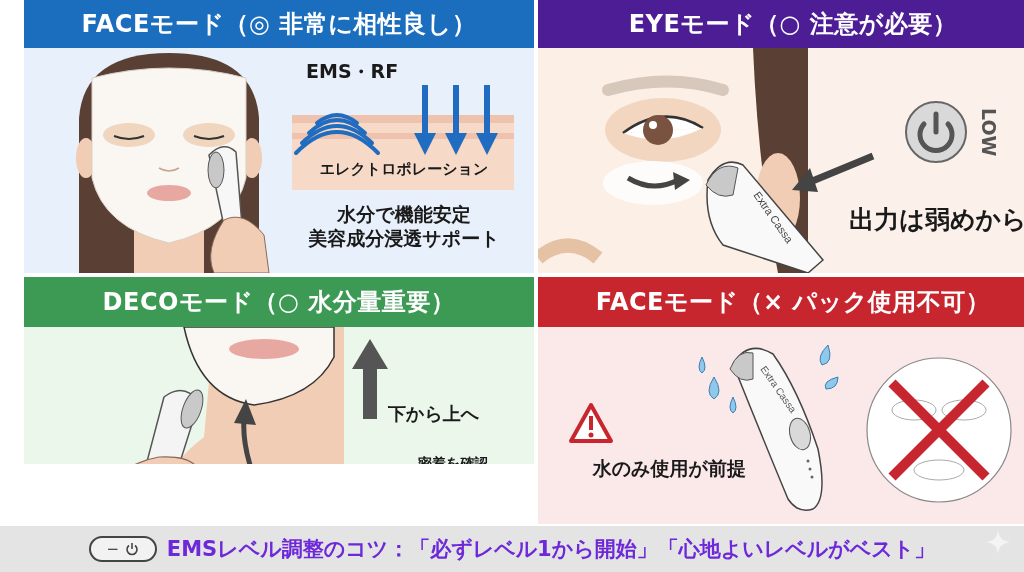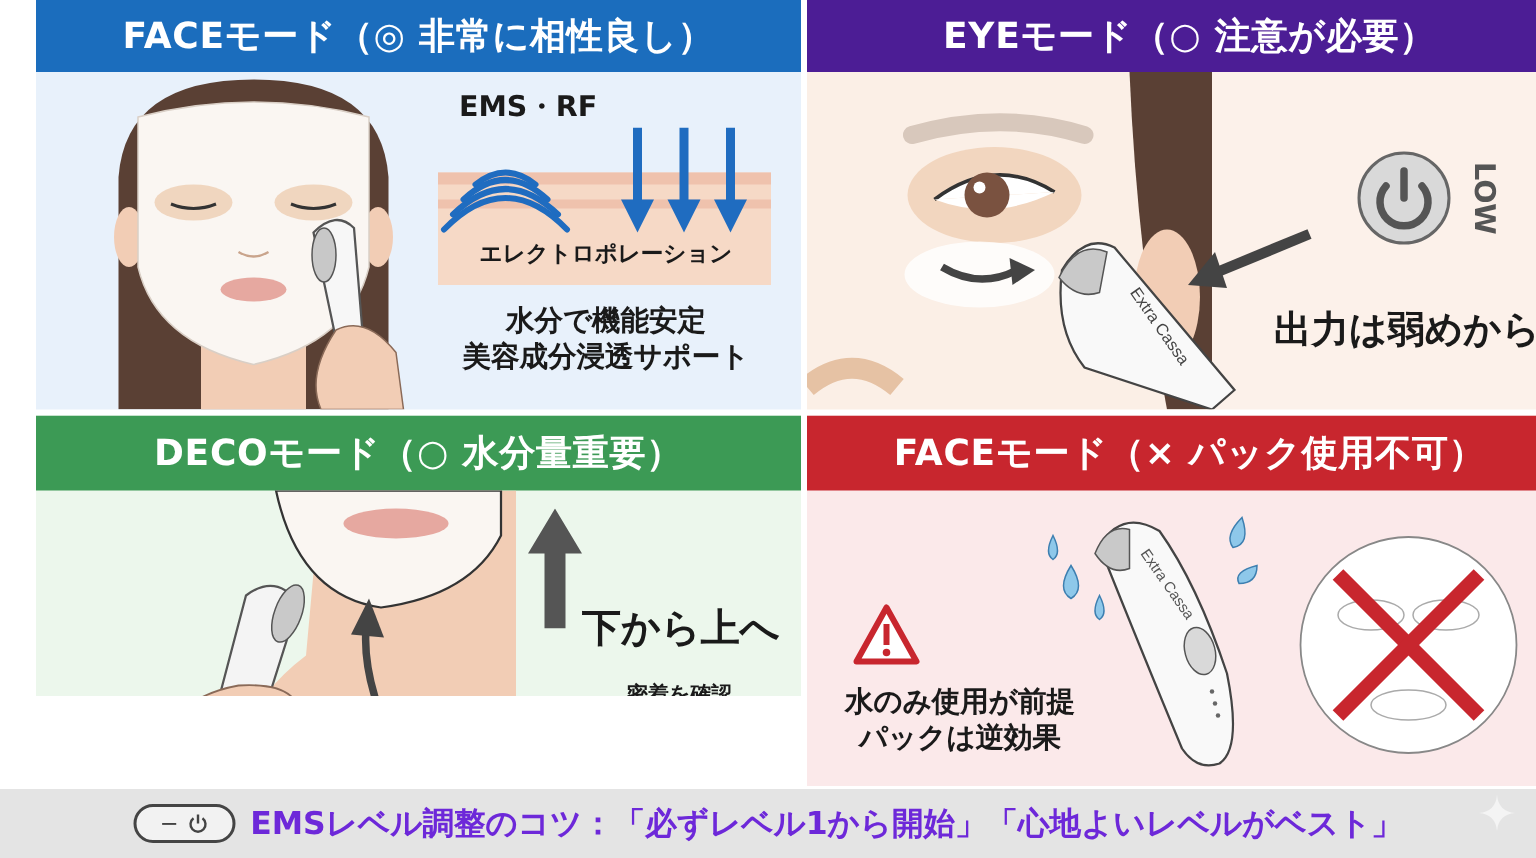--- a/index.html
+++ b/index.html
@@ -26,25 +26,25 @@
   
   #face-ems { left: 282px; top: 60px; font-size: 19px; }
   #face-electro { left: 268px; top: 160px; width: 224px; font-size: 15px; }
   #face-note { left: 262px; top: 203px; width: 236px; font-size: 19px; }
 
   
   #eye-note { left: 300px; top: 204px; width: 200px; font-size: 25px; text-align: center; }
   #eye-low { left: 420px; top: 104px; font-size: 19px; color: #555; transform: rotate(90deg); transform-origin: left top; }
 
   
-  #deco-dir { left: 364px; top: 126px; font-size: 26px; text-align: center; font-family: Liberation Serif, serif; }
+  #deco-dir { left: 364px; top: 126px; font-size: 18px; text-align: center; font-family: Liberation Serif, serif; }
   #deco-note { left: 344px; top: 178px; width: 170px; font-size: 14px; }
 
   
-  #clean-note { left: 12px; top: 180px; width: 180px; font-size: 19px; text-align: center; }
+  #clean-note { left: 28px; top: 180px; width: 180px; font-size: 19px; text-align: right; }
 
   
   #bottom-bar { position: absolute; left: 0; top: 526px; width: 1024px; height: 46px; background: #e4e4e4;
                 display: flex; align-items: center; justify-content: center; gap: 10px; }
   #bottom-pill { width: 68px; height: 26px; border: 2px solid #444; border-radius: 13px; background: #f2f2f2;
                  display: flex; align-items: center; justify-content: center; gap: 6px; color: #444; font-size: 15px; }
   #bottom-text { font-size: 21px; font-weight: bold; color: #6d28d9; }
   #sparkle { position: absolute; right: 14px; top: 4px; width: 24px; height: 24px; }
 </style>
 </head>
@@ -188,21 +188,20 @@
 <div class="panel" id="p-clean">
   <div class="hdr">FACEモード（× パック使用不可）</div>
 
   <svg class="illus" style="left:30px;top:125px" width="46" height="42" viewBox="0 0 46 42">
     <polygon points="23,3 43,39 3,39" fill="#fff" stroke="#c8262e" stroke-width="4" stroke-linejoin="round"></polygon>
     <rect x="21" y="14" width="4" height="14" fill="#c8262e"></rect>
     <circle cx="23" cy="33" r="2.5" fill="#c8262e"></circle>
   </svg>
   <div class="txt" id="clean-note">
     <div>水のみ使用が前提</div>
-    <div>パックは逆効果</div>
   </div>
 
   <svg class="illus" style="left:150px;top:60px" width="160" height="90" viewBox="0 0 160 90">
     <g fill="#8ec8ea" stroke="#3d7fb0" stroke-width="1">
       <path d="M14 20 Q8 32 14 36 Q20 32 14 20 Z"></path>
       <path d="M26 40 Q16 56 26 62 Q36 56 26 40 Z"></path>
       <path d="M45 60 Q39 72 45 76 Q51 72 45 60 Z"></path>
       <path d="M140 8 Q128 20 134 28 Q146 26 140 8 Z"></path>
       <path d="M150 40 Q134 44 138 52 Q150 52 150 40 Z"></path>
     </g>

